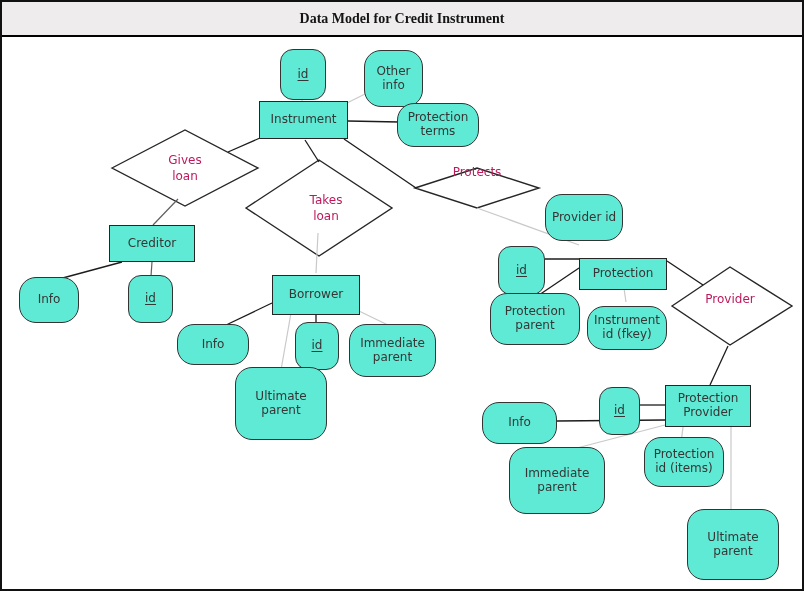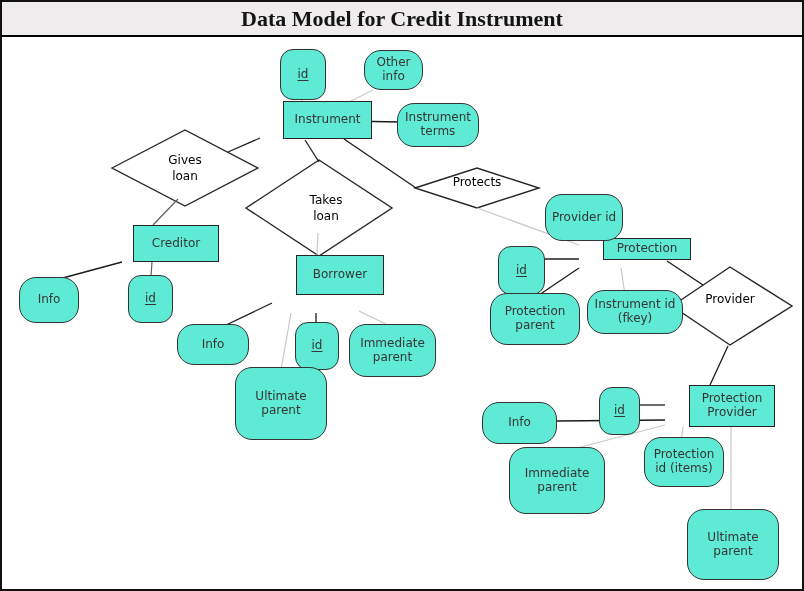--- a/index.html
+++ b/index.html
@@ -6,33 +6,33 @@
   .window{
     position:relative;width:804px;height:591px;box-sizing:border-box;
     border:2px solid #111;background:#fff;overflow:hidden;
     font-family:"DejaVu Sans", sans-serif;font-size:12px;color:#363636;
   }
   .titlebar{
     position:absolute;left:0;top:0;right:0;height:33px;background:#eeecec;
     border-bottom:2px solid #000;display:flex;align-items:center;justify-content:center;
   }
   .titlebar span{
-    font-family:"Liberation Serif", serif;font-weight:bold;font-size:22px;color:#141414;
+    font-family:"Liberation Serif", serif;font-weight:bold;font-size:14px;color:#141414;
   }
   svg.wires{position:absolute;left:0;top:0;}
   .node{
     position:absolute;background:#5eead4;display:flex;align-items:center;justify-content:center;
     text-align:center;line-height:1.15;box-sizing:border-box;padding:1px 2px;
   }
-  .entity{border:1.5px solid #262626;margin-left:24px;}
+  .entity{border:1.5px solid #262626;}
   .attr{border:1.4px solid #343434;border-radius:17px;}
   .attr.small{border-radius:13px;}
   .key{text-decoration:underline;text-underline-offset:2px;}
   .dlabel{
-    position:absolute;text-align:center;line-height:16px;color:#000000;
+    position:absolute;text-align:center;line-height:16px;color:#be185d;
   }
 </style>
 </head>
 <body>
 
 <div class="window">
 
   <svg class="wires" width="800" height="587" viewBox="0 0 800 587">
 
     <polygon points="110,166 183,128 256,166 183,204" fill="#fff" stroke="#262626" stroke-width="1.4"></polygon>
@@ -70,49 +70,49 @@
       <line x1="475" y1="206" x2="577" y2="243"></line>
       <line x1="619" y1="266" x2="624" y2="300"></line>
       <line x1="663" y1="423" x2="552" y2="452"></line>
       <line x1="681" y1="425" x2="679" y2="441"></line>
       <line x1="729" y1="425" x2="729" y2="512"></line>
     </g>
   </svg>
 
   <div class="node entity" style="left:257px;top:99px;width:89px;height:38px">Instrument</div>
   <div class="node entity" style="left:107px;top:223px;width:86px;height:37px">Creditor</div>
-  <div class="node entity" style="left:270px;top:253px;width:88px;height:40px">Borrower</div>
-  <div class="node entity" style="left:577px;top:236px;width:88px;height:22px">Protection</div>
+  <div class="node entity" style="left:270px;top:273px;width:88px;height:40px">Borrower</div>
+  <div class="node entity" style="left:577px;top:256px;width:88px;height:32px">Protection</div>
   <div class="node entity" style="left:663px;top:383px;width:86px;height:42px">Protection Provider</div>
 
   <div class="node attr small key" style="left:278px;top:47px;width:46px;height:51px">id</div>
-  <div class="node attr" style="left:362px;top:48px;width:59px;height:40px">Other info</div>
-  <div class="node attr" style="left:395px;top:101px;width:82px;height:44px">Instrument terms</div>
+  <div class="node attr" style="left:362px;top:48px;width:59px;height:57px">Other info</div>
+  <div class="node attr" style="left:395px;top:101px;width:82px;height:44px">Protection terms</div>
 
   <div class="node attr" style="left:17px;top:275px;width:60px;height:46px">Info</div>
   <div class="node attr small key" style="left:126px;top:273px;width:45px;height:48px">id</div>
 
   <div class="node attr" style="left:175px;top:322px;width:72px;height:41px">Info</div>
   <div class="node attr small key" style="left:293px;top:320px;width:44px;height:48px">id</div>
   <div class="node attr" style="left:347px;top:322px;width:87px;height:53px">Immediate parent</div>
   <div class="node attr" style="left:233px;top:365px;width:92px;height:73px">Ultimate parent</div>
 
   <div class="node attr" style="left:543px;top:192px;width:78px;height:47px">Provider id</div>
   <div class="node attr small key" style="left:496px;top:244px;width:47px;height:49px">id</div>
   <div class="node attr" style="left:488px;top:291px;width:90px;height:52px">Protection parent</div>
-  <div class="node attr" style="left:585px;top:288px;width:96px;height:44px">Instrument id (fkey)</div>
+  <div class="node attr" style="left:585px;top:304px;width:80px;height:44px">Instrument id (fkey)</div>
 
   <div class="node attr" style="left:480px;top:400px;width:75px;height:42px">Info</div>
   <div class="node attr small key" style="left:597px;top:385px;width:41px;height:48px">id</div>
   <div class="node attr" style="left:507px;top:445px;width:96px;height:67px">Immediate parent</div>
   <div class="node attr" style="left:642px;top:435px;width:80px;height:50px">Protection id (items)</div>
   <div class="node attr" style="left:685px;top:507px;width:92px;height:71px">Ultimate parent</div>
 
   <div class="dlabel" style="left:153px;top:150px;width:60px">Gives loan</div>
   <div class="dlabel" style="left:294px;top:190px;width:60px">Takes loan</div>
-  <div class="dlabel" style="left:443px;top:172px;width:64px">Protects</div>
+  <div class="dlabel" style="left:443px;top:162px;width:64px">Protects</div>
   <div class="dlabel" style="left:696px;top:289px;width:64px">Provider</div>
 
   <div class="titlebar">
     <span>Data Model for Credit Instrument</span>
   </div>
 
 </div>
 
 </body></html>

